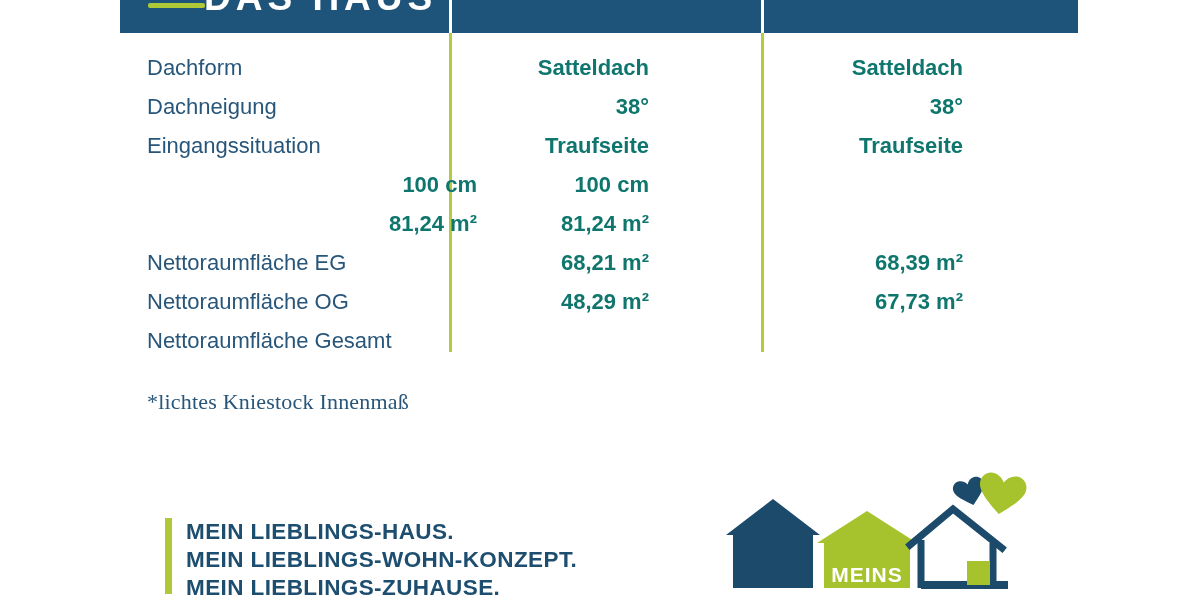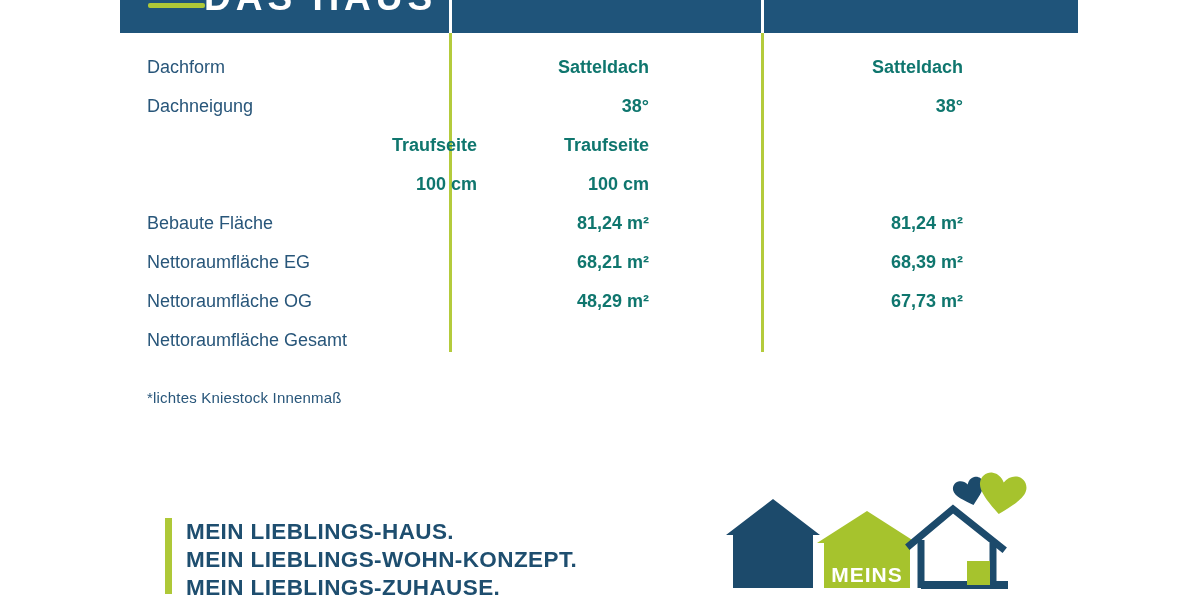--- a/index.html
+++ b/index.html
@@ -18,25 +18,25 @@
   .sep1 { left:329px; } .sep2 { left:641px; }
 
   
   .vline { position:absolute; top:33px; width:3px; height:319px; background:#b4cb3c; }
   .v1 { left:449px; } .v2 { left:761px; }
 
   
   .table { position:absolute; left:147px; top:48px; width:816px; }
   .row { display:grid; grid-template-columns:330px 172px 314px; height:39px;
          align-items:center; }
-  .cell { font-size:18px; color:#28567a; white-space:nowrap; }
+  .cell { font-size:22px; color:#28567a; white-space:nowrap; }
   .cell.val { text-align:right; color:#0f766e; font-weight:600; }
 
-  .footnote { position:absolute; left:147px; top:389px; font-size:15px;
-              color:#28567a; letter-spacing:0.2px; }
+  .footnote { position:absolute; left:147px; top:389px; font-size:22px;
+              color:#28567a; letter-spacing:0.2px;font-family:Liberation Serif, serif; }
 
   
   .tagline { position:absolute; left:165px; top:518px; display:flex; gap:14px; }
   .tagline .bar { width:7px; height:76px; background:#aec838; }
   .tagline .lines { font-size:22.5px; font-weight:700; line-height:28px;
                     letter-spacing:0.4px; color:#1e4e6f; white-space:nowrap; }
 
   
   .meins-logo { position:absolute; left:725px; top:465px; width:305px; height:130px; }
   .meins-logo svg { display:block; width:305px; height:130px; }
@@ -63,29 +63,29 @@
       <div class="cell">Dachform</div>
       <div class="cell val">Satteldach</div>
       <div class="cell val">Satteldach</div>
     </div>
     <div class="row">
       <div class="cell">Dachneigung</div>
       <div class="cell val">38°</div>
       <div class="cell val">38°</div>
     </div>
     <div class="row">
+      <div class="cell">Eingangssituation</div>
       <div class="cell val">Traufseite</div>
       <div class="cell val">Traufseite</div>
     </div>
     <div class="row">
       <div class="cell val">100 cm</div>
       <div class="cell val">100 cm</div>
     </div>
     <div class="row">
-      <div class="cell">Bebaute Fläche</div>
       <div class="cell val">81,24 m²</div>
       <div class="cell val">81,24 m²</div>
     </div>
     <div class="row">
       <div class="cell">Nettoraumfläche EG</div>
       <div class="cell val">68,21 m²</div>
       <div class="cell val">68,39 m²</div>
     </div>
     <div class="row">
       <div class="cell">Nettoraumfläche OG</div>

